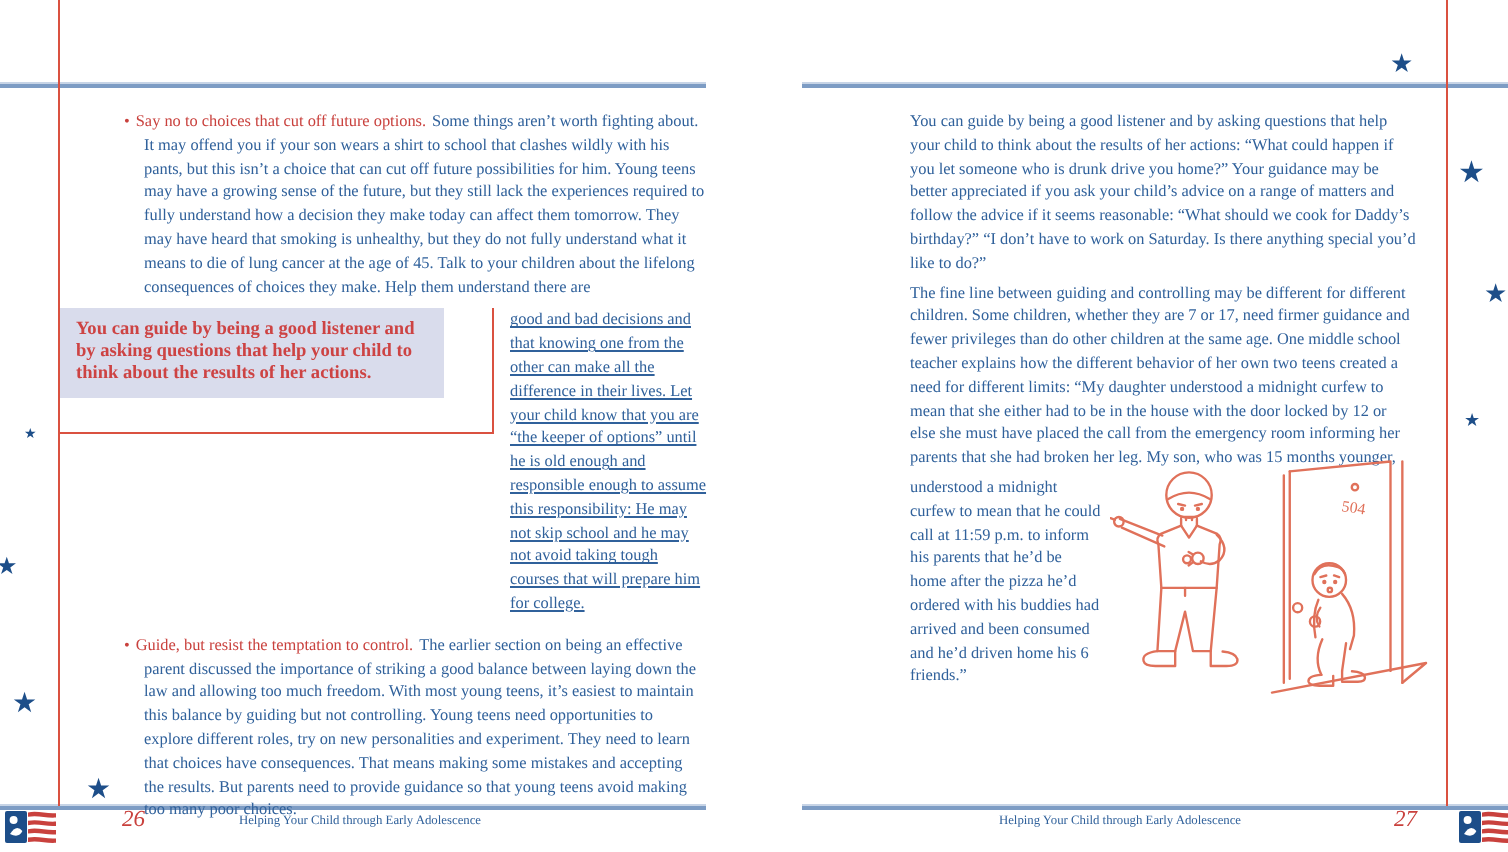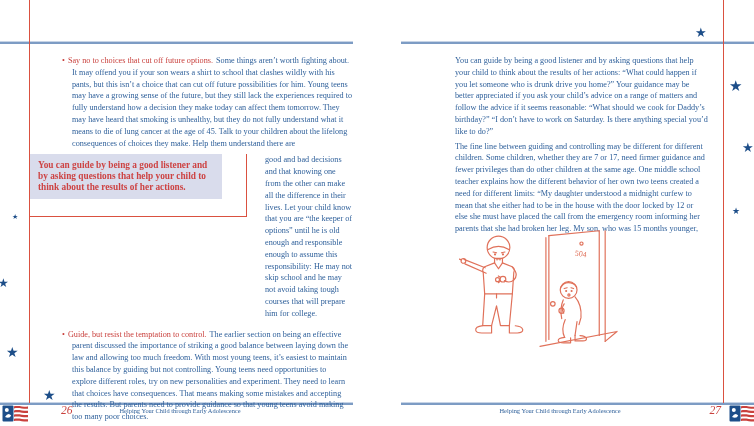--- a/index.html
+++ b/index.html
@@ -26,36 +26,36 @@
               font-size:8.2px;line-height:11.8px;}
   .bullet{margin-left:32px;padding-left:10px;text-indent:-10px;}
   .bullet-dot{color:#c9413d;margin-right:3px;}
   .bullet-heading{color:#c9413d;margin-right:3px;text-align:center;}
   .quote-row{display:flex;margin:5px 0 9px 0;}
   .quote-cell{position:relative;width:217px;flex:none;}
   .quote-box{width:176px;background:#d9dcec;color:#cd4343;font-weight:bold;
              font-size:9.3px;line-height:11px;padding:6px 8px;}
   .quote-vrule{position:absolute;left:216px;top:0;width:1px;height:62px;background:#da5140;}
   .quote-hrule{position:absolute;left:-1px;top:62px;width:218px;height:1px;background:#da5140;}
-  .quote-sidetext{flex:1;margin-left:18px;}
+  .quote-sidetext{flex:1;margin-left:8px;text-decoration:underline;}
 
   
   .rp-content{position:absolute;left:78px;top:55px;width:253px;color:#30619b;
               font-size:8.2px;line-height:11.8px;}
   .rp-para{margin:0 0 3px 0;}
   .wrap-row{display:flex;margin-top:1px;}
   .wrap-text{width:96px;flex:none;}
   .illus{flex:1;margin-left:4px;margin-top:-8px;}
 
   
   .pagenum{position:absolute;top:405px;color:#c9413d;font-style:italic;font-size:11.5px;line-height:1;}
   .footer-title{position:absolute;top:408px;color:#30619b;font-size:6.4px;line-height:1;text-align:center;}
   .page-left .pagenum{left:36px;margin-left:25px;}
   .page-left .footer-title{left:60px;width:240px;}
-  .page-right .pagenum{left:320px;width:24px;text-align:right;}
+  .page-right .pagenum{left:320px;width:24px;}
   .page-right .footer-title{left:63px;width:240px;}
   .flag{position:absolute;top:404px;}
   .page-left .flag{left:2px;}
   .page-right .flag{left:352px;}
 </style>
 </head>
 <body>
 
 <div class="spread">
 
@@ -109,20 +109,21 @@
     <span class="star" style="left:318px;top:26px;font-size:13px;">★</span>
     <span class="star" style="left:352px;top:79px;font-size:15px;">★</span>
     <span class="star" style="left:365px;top:141px;font-size:13px;">★</span>
     <span class="star" style="left:355px;top:207px;font-size:9px;">★</span>
 
     <div class="rp-content">
       <p class="rp-para">You can guide by being a good listener and by asking questions that help your child to think about the results of her actions: “What could happen if you let someone who is drunk drive you home?” Your guidance may be better appreciated if you ask your child’s advice on a range of matters and follow the advice if it seems reasonable: “What should we cook for Daddy’s birthday?” “I don’t have to work on Saturday. Is there anything special you’d like to do?”</p>
       <p class="rp-para">The fine line between guiding and controlling may be different for different children. Some children, whether they are 7 or 17, need firmer guidance and fewer privileges than do other children at the same age. One middle school teacher explains how the different behavior of her own two teens created a need for different limits: “My daughter understood a midnight curfew to mean that she either had to be in the house with the door locked by 12 or else she must have placed the call from the emergency room informing her parents that she had broken her leg. My son, who was 15 months younger,</p>
 
       <div class="wrap-row">
+        <div class="wrap-text">understood a midnight curfew to mean that he could call at 11:59 p.m. to inform his parents that he’d be home after the pizza he’d ordered with his buddies had arrived and been consumed and he’d driven home his 6 friends.”</div>
         <div class="illus">
           <svg width="160" height="122" viewBox="0 0 162 122" fill="none" stroke="#e0715a" stroke-width="1.2" stroke-linecap="round" stroke-linejoin="round">
 
             <circle cx="40" cy="17" r="11.5"></circle>
             <path d="M29.5,19 Q40,12.5 50.5,19"></path>
             <path d="M34.5,21.5 l3.5,0.8 M46.5,21.5 l-3.5,0.8"></path>
             <circle cx="36.5" cy="24" r="0.5" fill="#e0715a"></circle>
             <circle cx="44.5" cy="24" r="0.5" fill="#e0715a"></circle>
             <path d="M36,28 h8 M38.5,28 v1.6 M41.5,28 v1.6"></path>
             <path d="M36,29 L36,32.5 M44,29 L44,32.5"></path>

